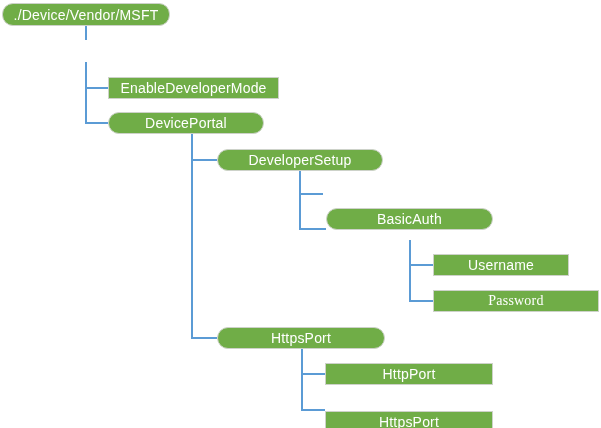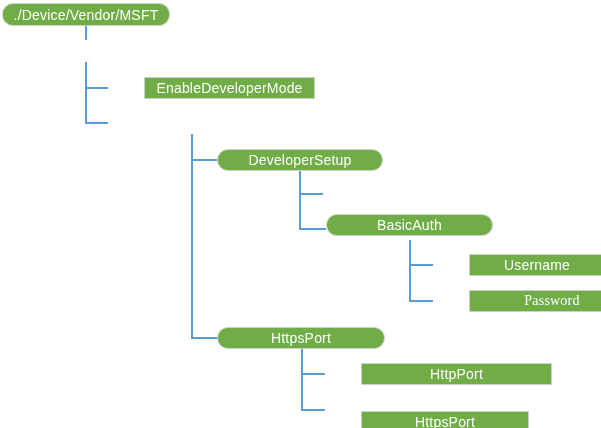--- a/index.html
+++ b/index.html
@@ -26,35 +26,35 @@
     color:var(--text);
     font-size:14px;
     letter-spacing:0.2px;
     display:flex;
     align-items:center;
     justify-content:center;
     white-space:nowrap;
     text-align:center;
   }
   .pill{border-radius:11px;}
-  .rect{border-radius:0;margin-left:36px;}
+  .rect{border-radius:0;}
   .line{position:absolute;background:var(--connector);}
 
   
   .n0{left:2px;top:3px;width:168px;height:23px;}
   .n1{left:2px;top:40px;width:166px;}
   .n2{left:108px;top:77px;width:171px;}
   .n3{left:108px;top:112px;width:156px;}
   .n4{left:217px;top:149px;width:166px;}
   .n5{left:323px;top:183px;width:169px;}
-  .n6{left:326px;top:214px;width:167px;}
+  .n6{left:326px;top:208px;width:167px;}
   .n7{left:433px;top:254px;width:136px;}
   .n8{left:433px;top:290px;width:166px;font-family:Liberation Serif, serif;}
   .n9{left:217px;top:327px;width:168px;}
-  .n10{left:325px;top:363px;width:191px;}
+  .n10{left:325px;top:363px;width:168px;}
   .n11{left:325px;top:411px;width:168px;}
 
   
   .v1 {left:85px;top:26px;width:2px;height:14px;}
   .v2 {left:85px;top:62px;width:2px;height:62px;}
   .h2a{left:87px;top:87px;width:21px;height:2px;}
   .h2b{left:87px;top:122px;width:21px;height:2px;}
   .v3 {left:191px;top:134px;width:2px;height:205px;}
   .h3a{left:193px;top:159px;width:24px;height:2px;}
   .h3b{left:193px;top:337px;width:24px;height:2px;}
@@ -85,20 +85,21 @@
   <div class="line h4b"></div>
   <div class="line v5"></div>
   <div class="line h5a"></div>
   <div class="line h5b"></div>
   <div class="line v6"></div>
   <div class="line h6a"></div>
   <div class="line h6b"></div>
 
   <div class="node pill n0">./Device/Vendor/MSFT</div>
   <div class="node rect n2">EnableDeveloperMode</div>
+  <div class="node pill n3">DevicePortal</div>
   <div class="node pill n4">DeveloperSetup</div>
   <div class="node pill n6">BasicAuth</div>
   <div class="node rect n7">Username</div>
   <div class="node rect n8">Password</div>
   <div class="node pill n9">HttpsPort</div>
   <div class="node rect n10">HttpPort</div>
   <div class="node rect n11">HttpsPort</div>
 
 </div>
 

